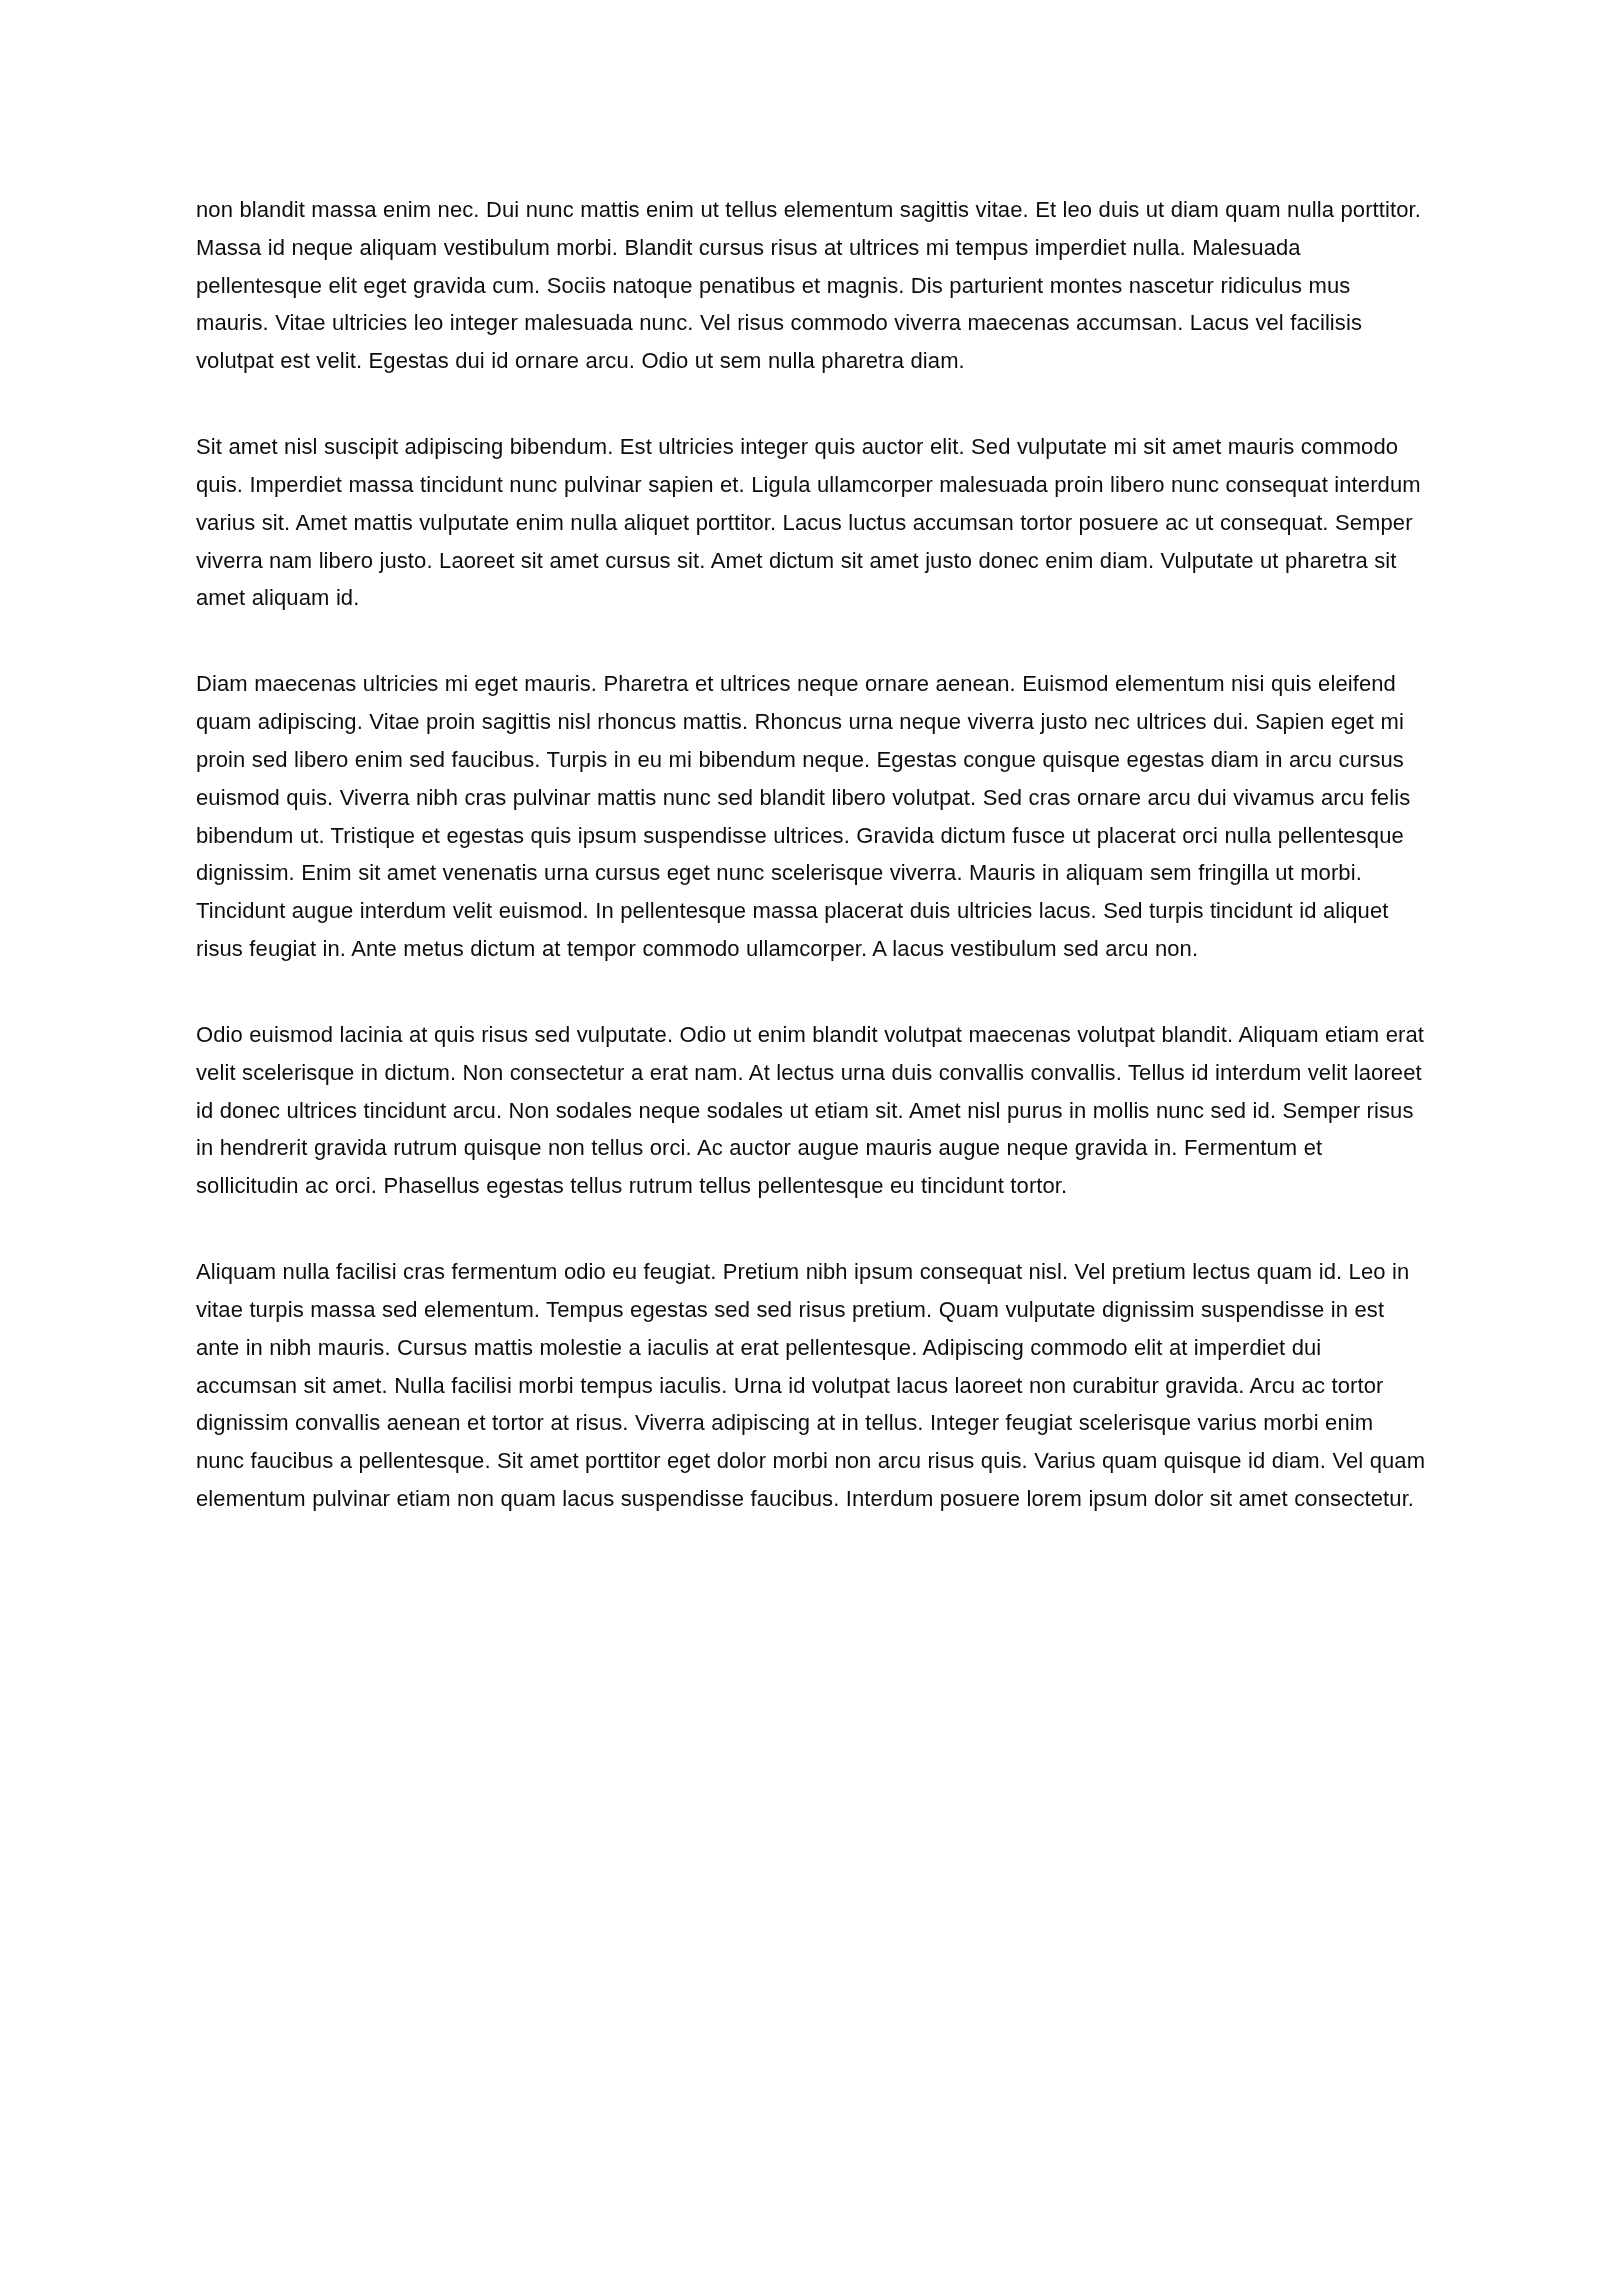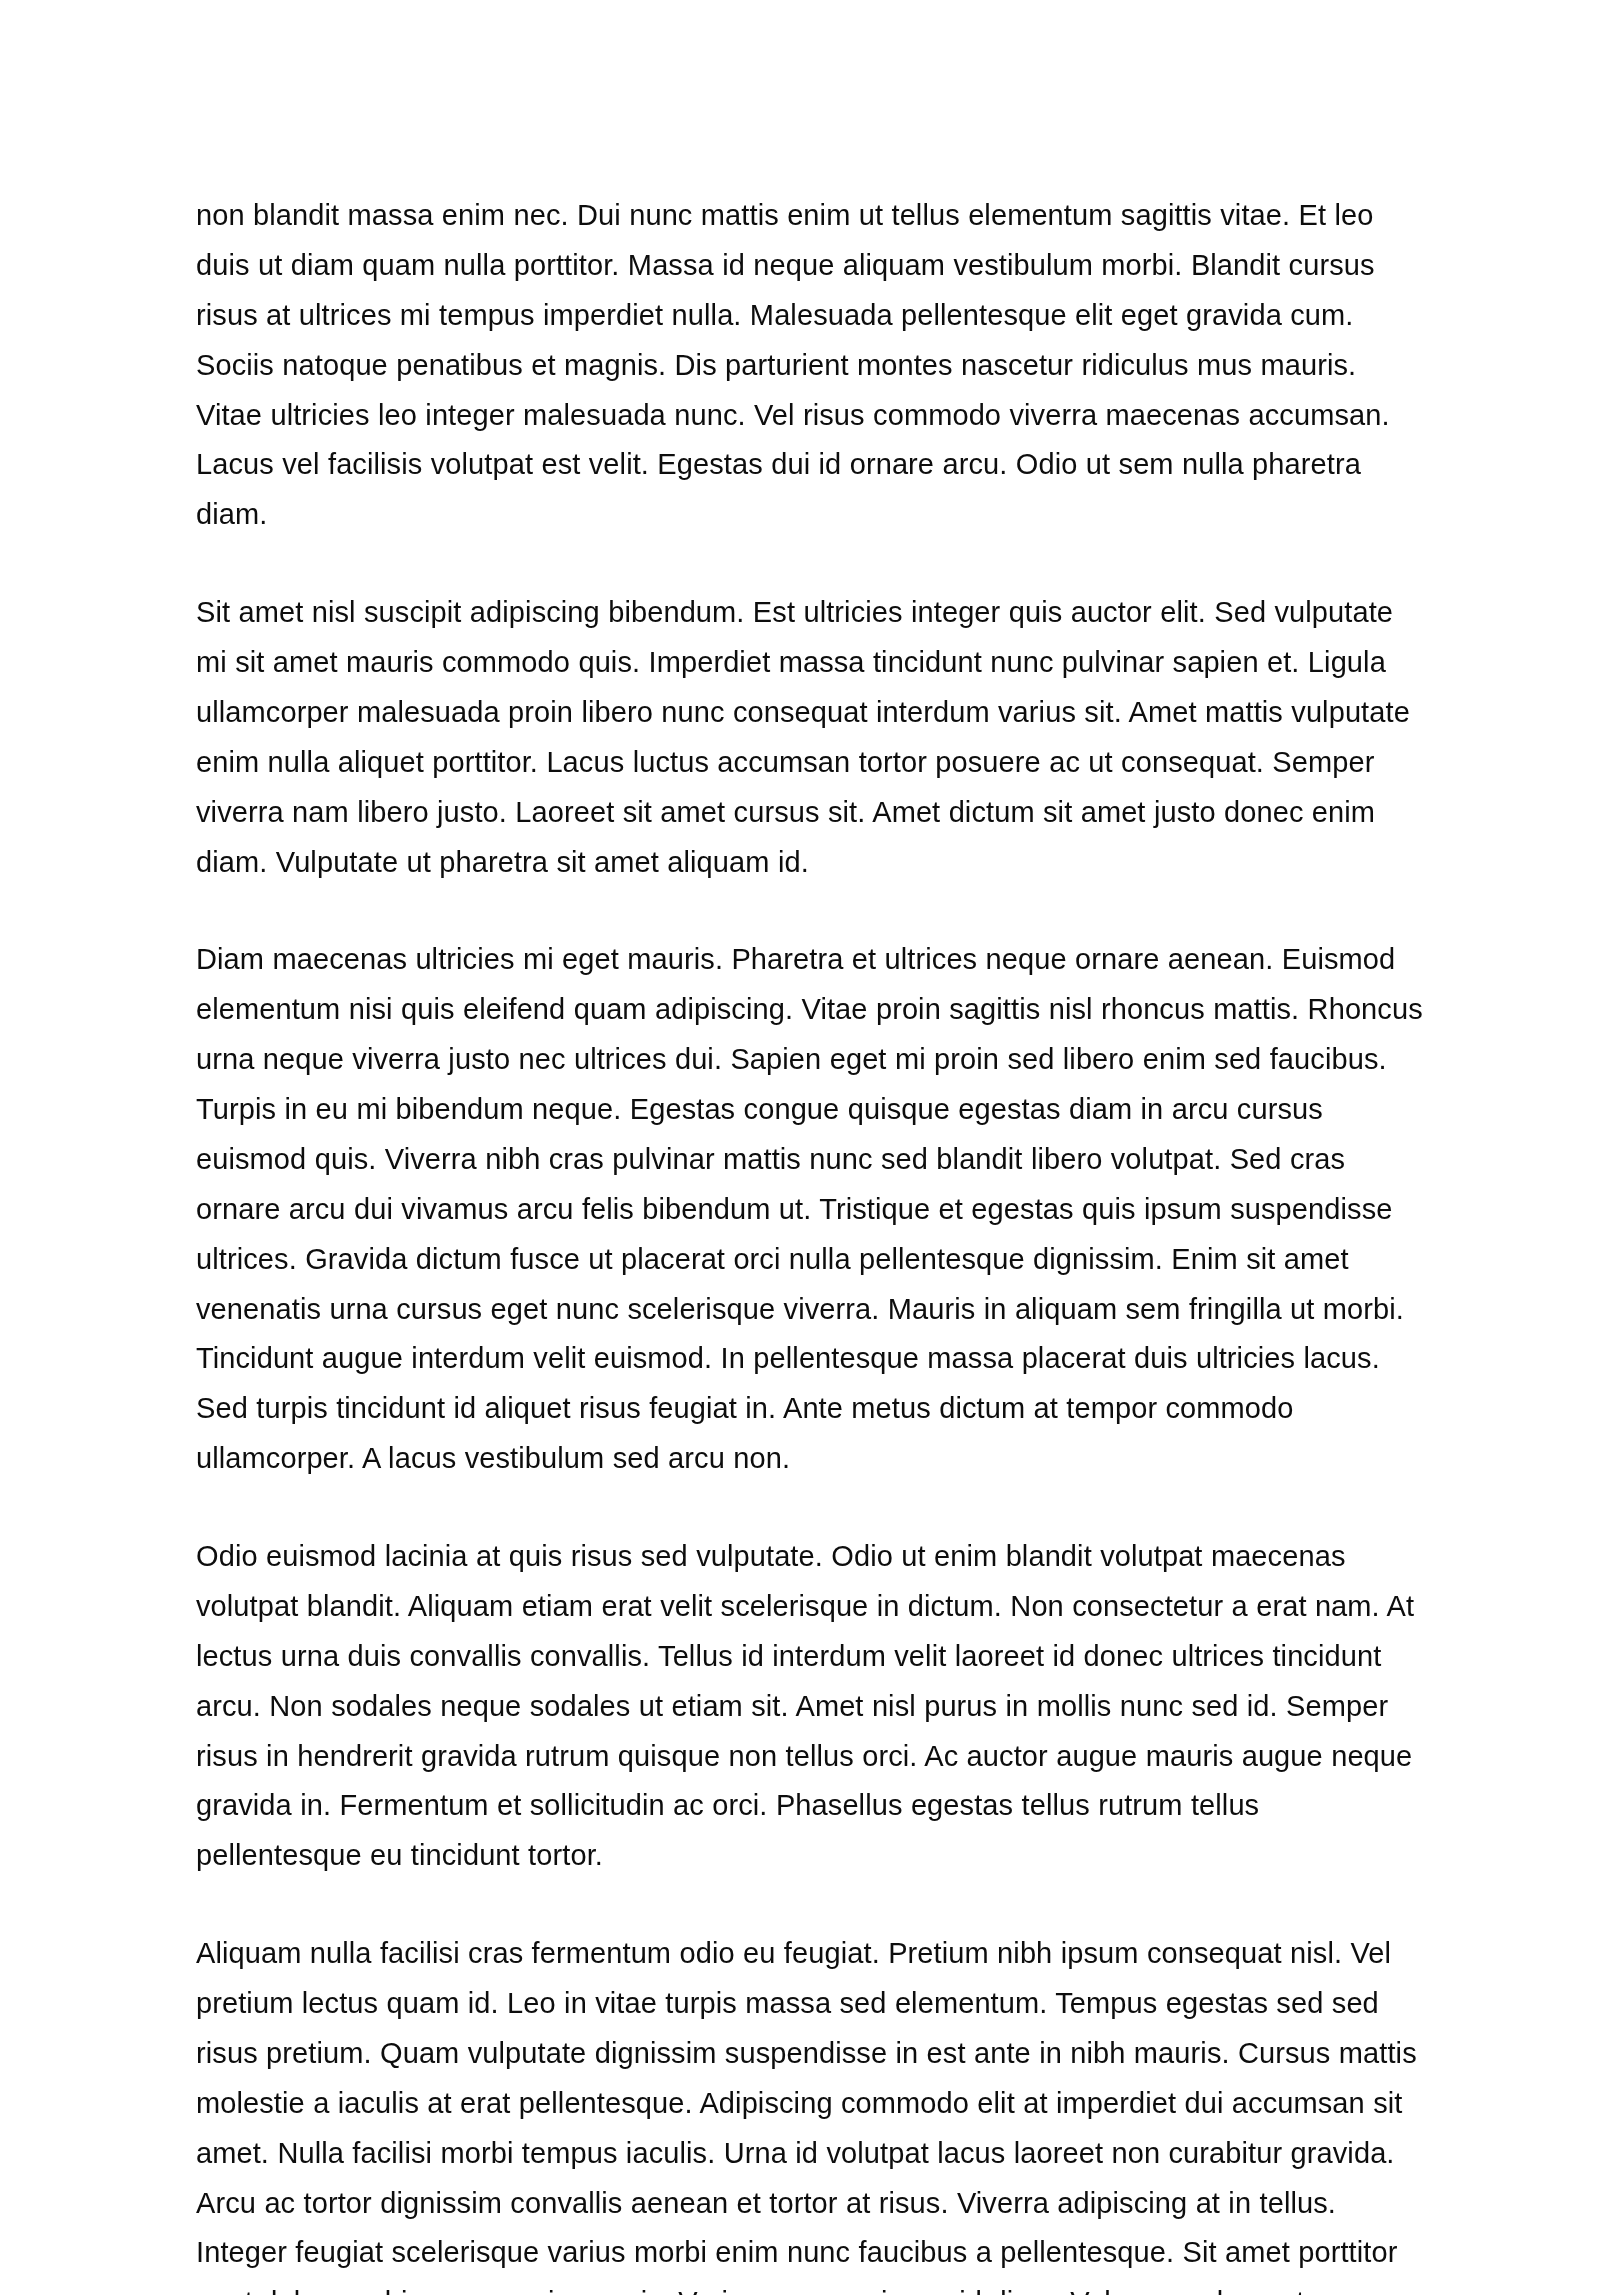--- a/index.html
+++ b/index.html
@@ -20,21 +20,21 @@
   }
   .content {
     position: absolute;
     left: 196px;
     top: 191px;
     width: 1230px;
   }
   p.para {
     margin: 0 0 48px 0;
     font-family: "Liberation Sans", sans-serif;
-    font-size: 29px;
+    font-size: 22px;
     line-height: 1.72;
     color: #0d0d0d;
     text-align: left;
     letter-spacing: 0.1px;
     word-spacing: 0.2px;
   }
   p.para:last-child {
     margin-bottom: 16px;
   }
 </style>

